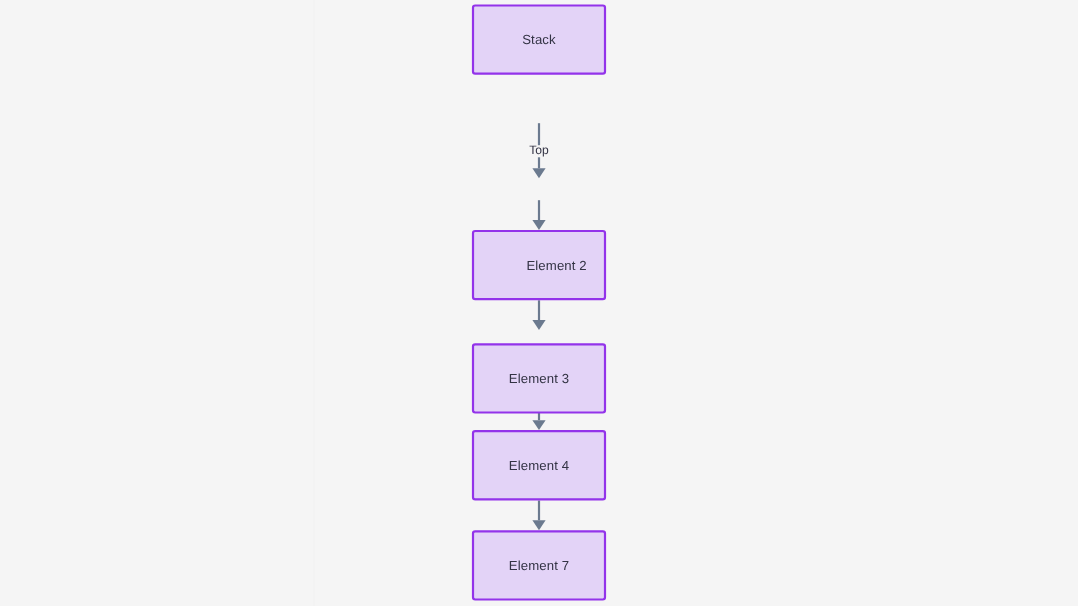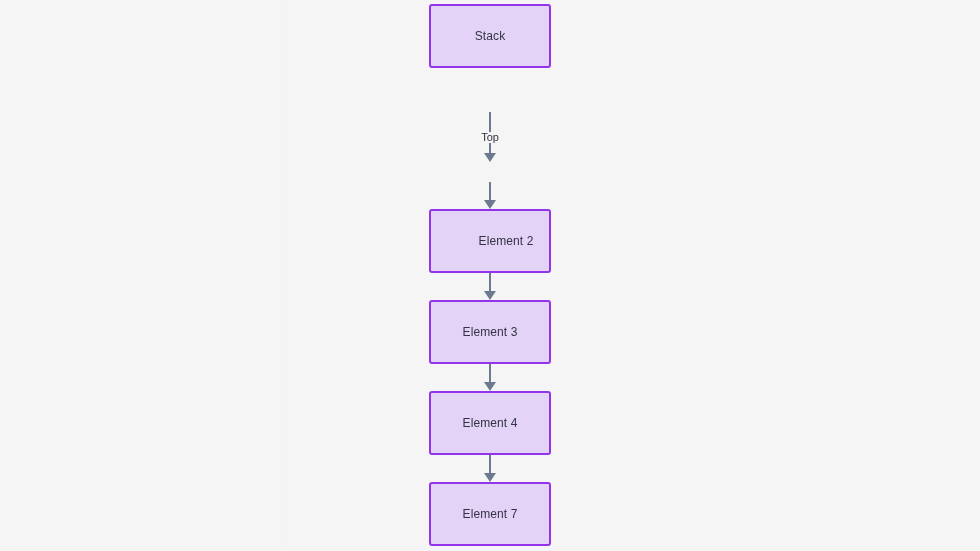--- a/index.html
+++ b/index.html
@@ -121,21 +121,21 @@
 
   <div class="node" style="left:429px;top:4px;">
     <span class="node-label">Stack</span>
   </div>
 
 
   <div class="node" style="left:429px;top:209px;padding-left:32px;">
     <span class="node-label">Element 2</span>
   </div>
 
-  <div class="node" style="left:429px;top:300px;">
+  <div class="node" style="left:429px;top:312px;">
     <span class="node-label">Element 3</span>
   </div>
 
   <div class="node" style="left:429px;top:391px;">
     <span class="node-label">Element 4</span>
   </div>
 
   <div class="node" style="left:429px;top:482px;">
     <span class="node-label">Element 7</span>
   </div>

